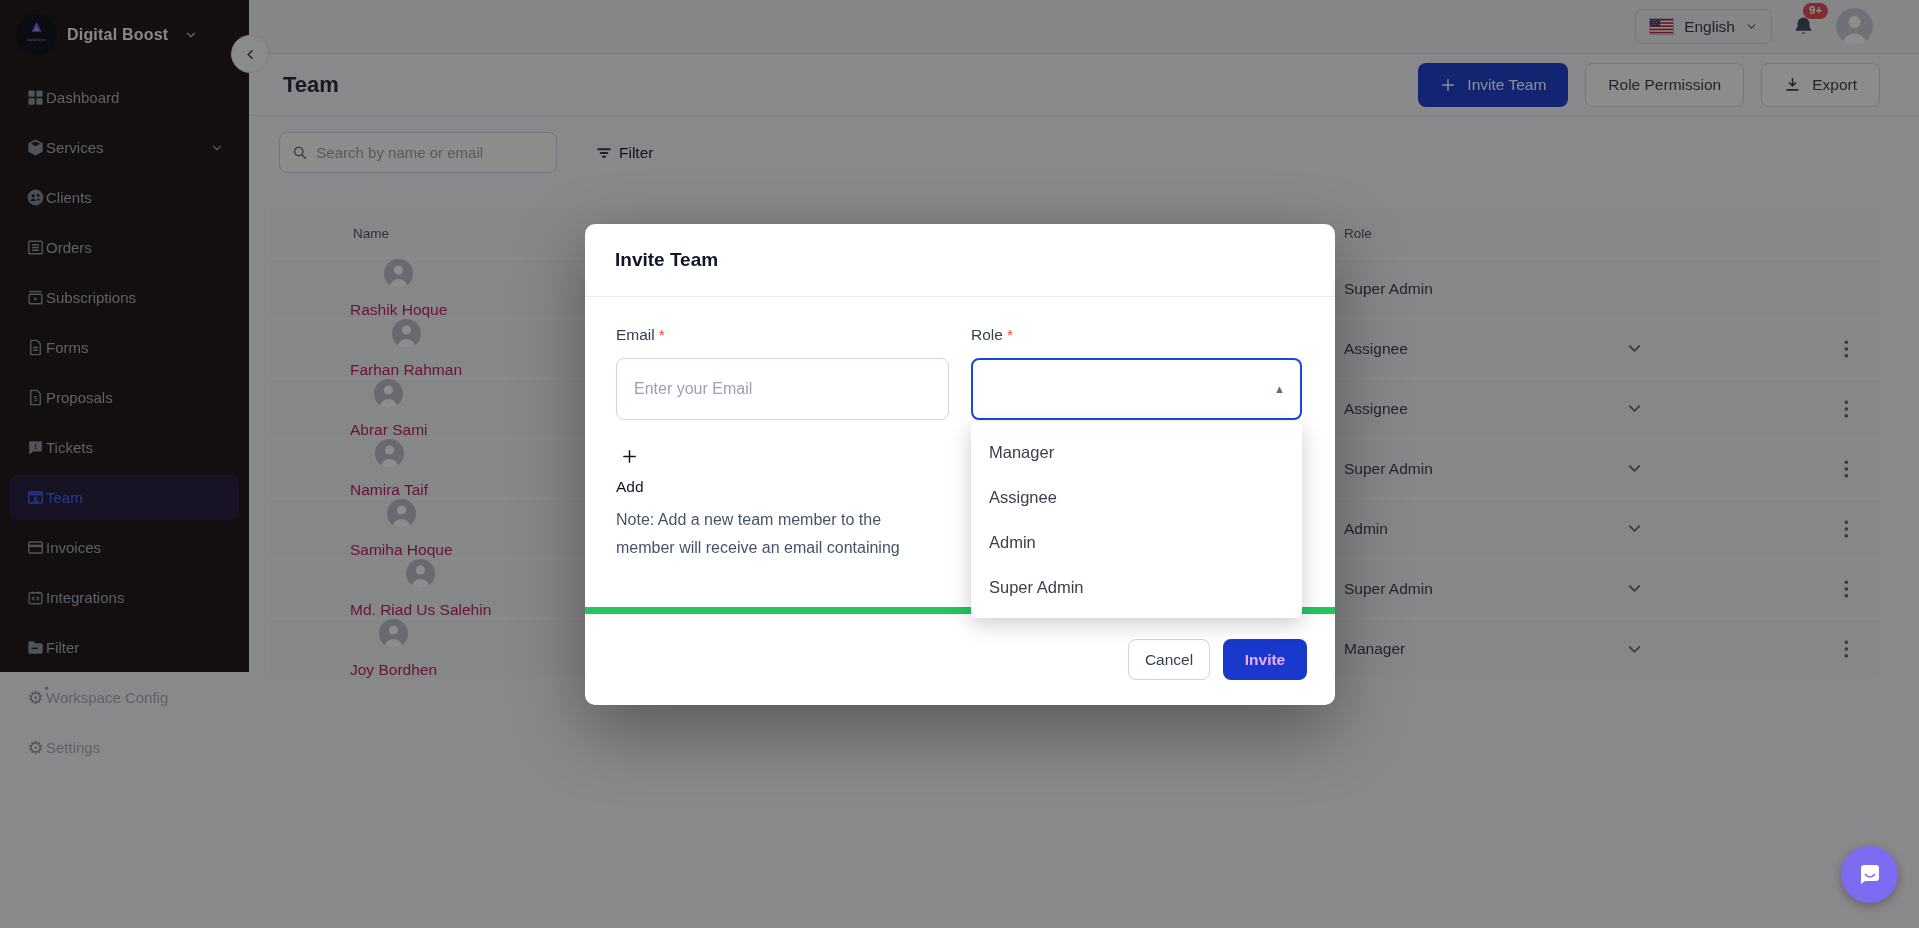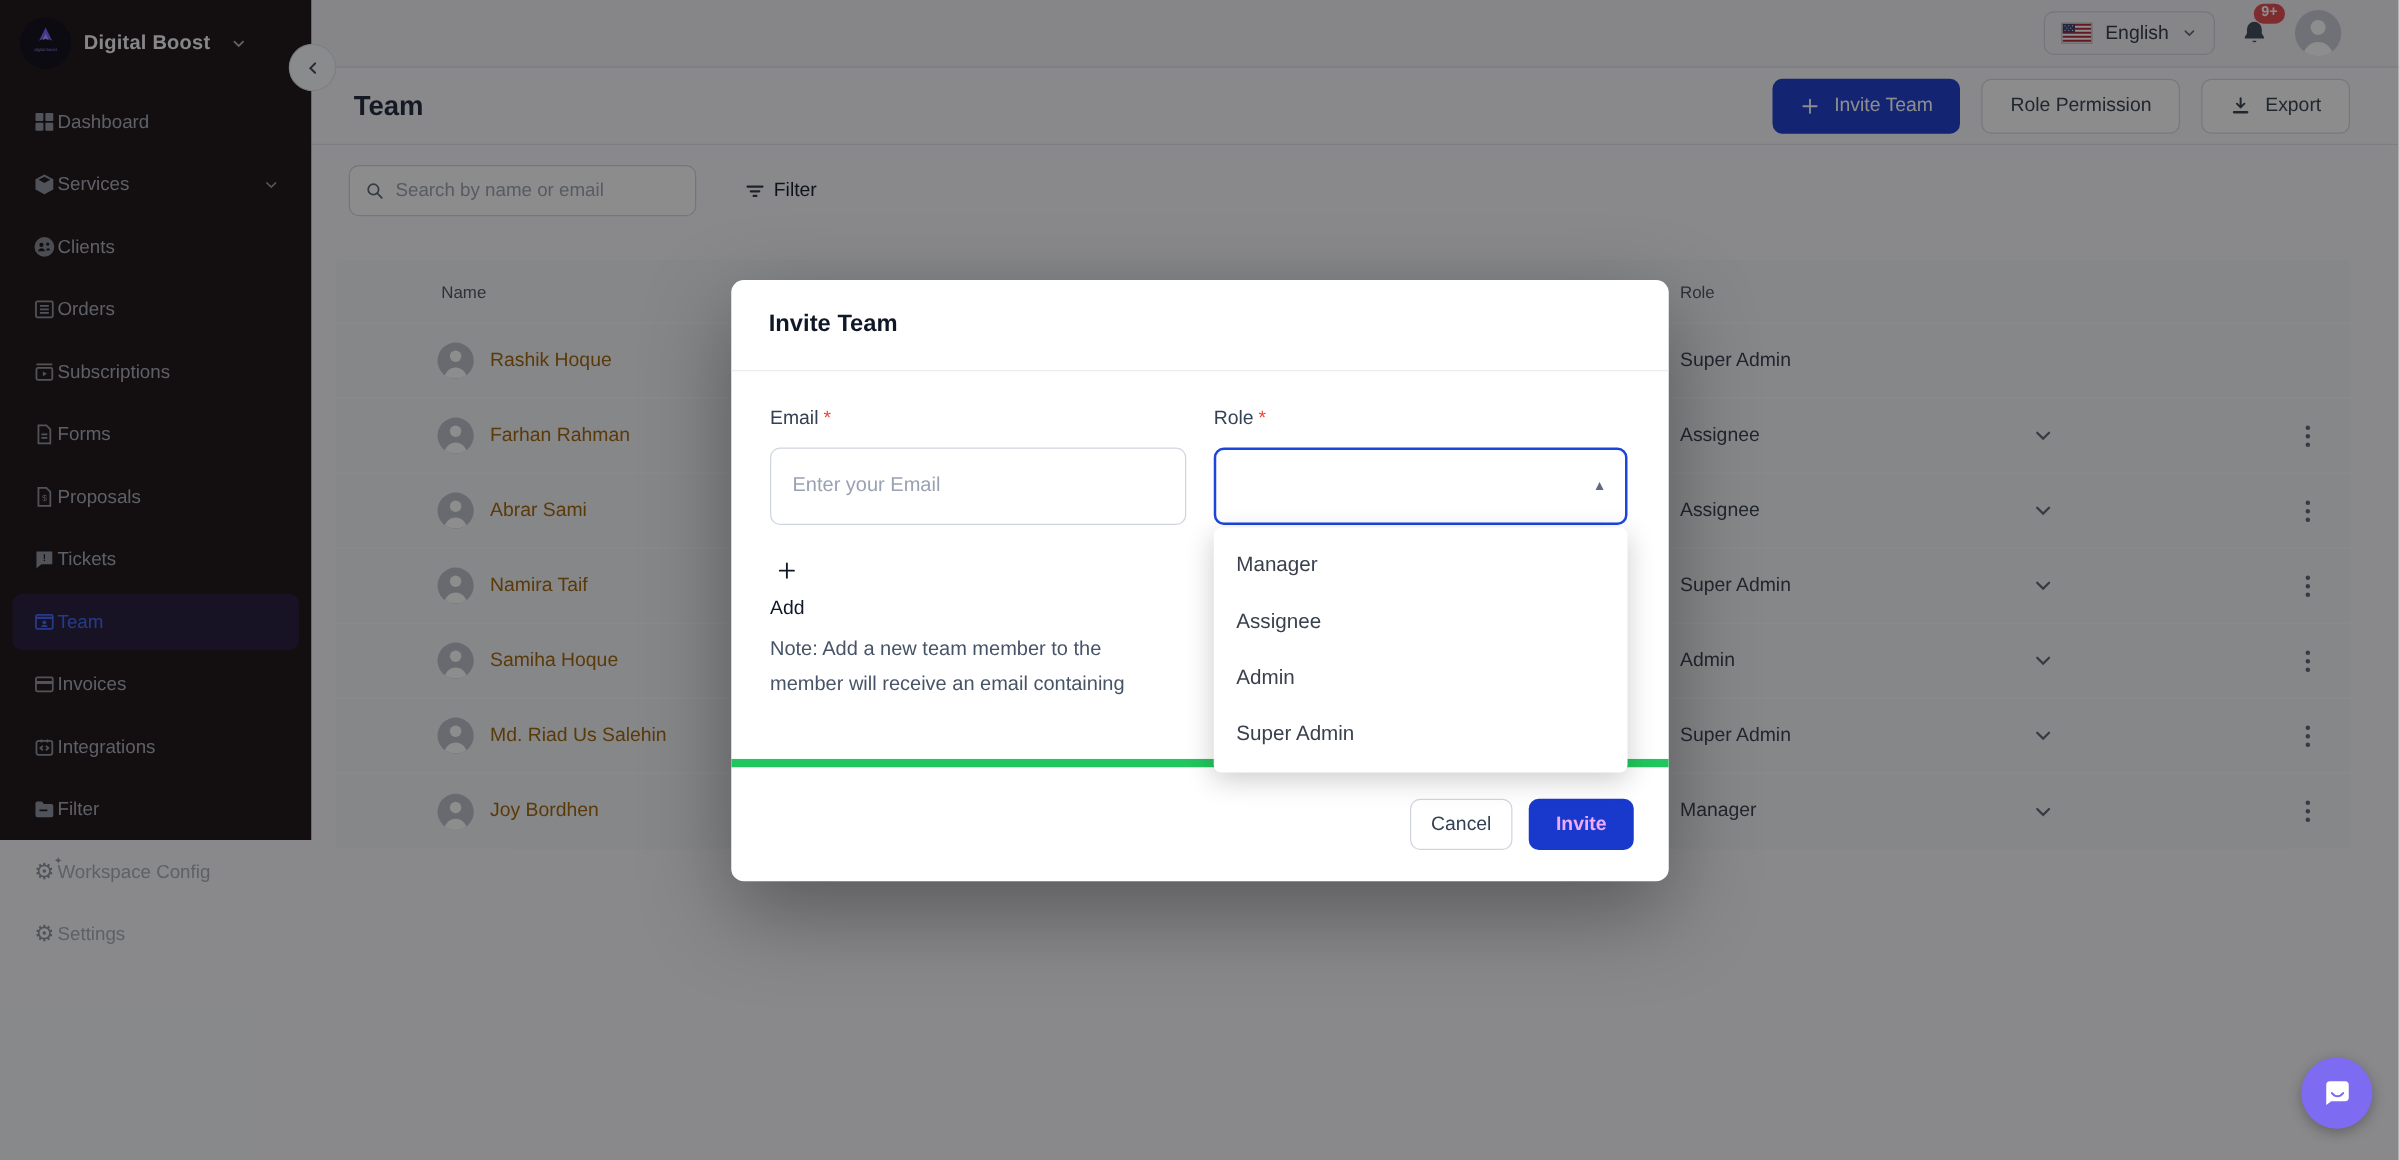--- a/index.html
+++ b/index.html
@@ -71,21 +71,21 @@
   
   .table { position:absolute; left:20px; right:39px; top:208px; background:#f2f3f6; border-radius:3px; }
   .thead { height:51px; display:flex; align-items:center; position:relative;
     color:#4a5260; font-size:13.5px; border-bottom:1px solid #fdfdfe; }
   .th-name { padding-left:84px; }
   .th-role { position:absolute; left:1075px; }
   .trow { height:60px; position:relative; display:flex; align-items:center;
     border-bottom:1px solid #fbfcfd; }
   .trow:last-child { border-bottom:none; }
   .row-name { display:flex; align-items:center; gap:13px; padding-left:81px;
-    font-size:15.5px; color:#a16207; }
+    font-size:15.5px; color:#be185d;flex-direction:column; }
   .row-avatar { width:29px; height:29px; border-radius:50%; background:#b9bdc4; overflow:hidden;
     display:flex; align-items:flex-end; justify-content:center; flex:none; }
   .role-cell { position:absolute; left:1075px; font-size:15.5px; color:#333c4a; }
   .row-chevron { position:absolute; left:1356px; color:#5b6472; cursor:pointer; }
   .row-kebab { position:absolute; left:1566px; color:#5b6472; cursor:pointer;
     width:22px; height:22px; display:flex; align-items:center; justify-content:center; }
 
   
   .overlay { position:absolute; inset:0; background:rgba(12,12,15,0.47); z-index:10; }
   .modal { position:absolute; left:585px; top:224px; width:750px; height:481px; background:#fff;

